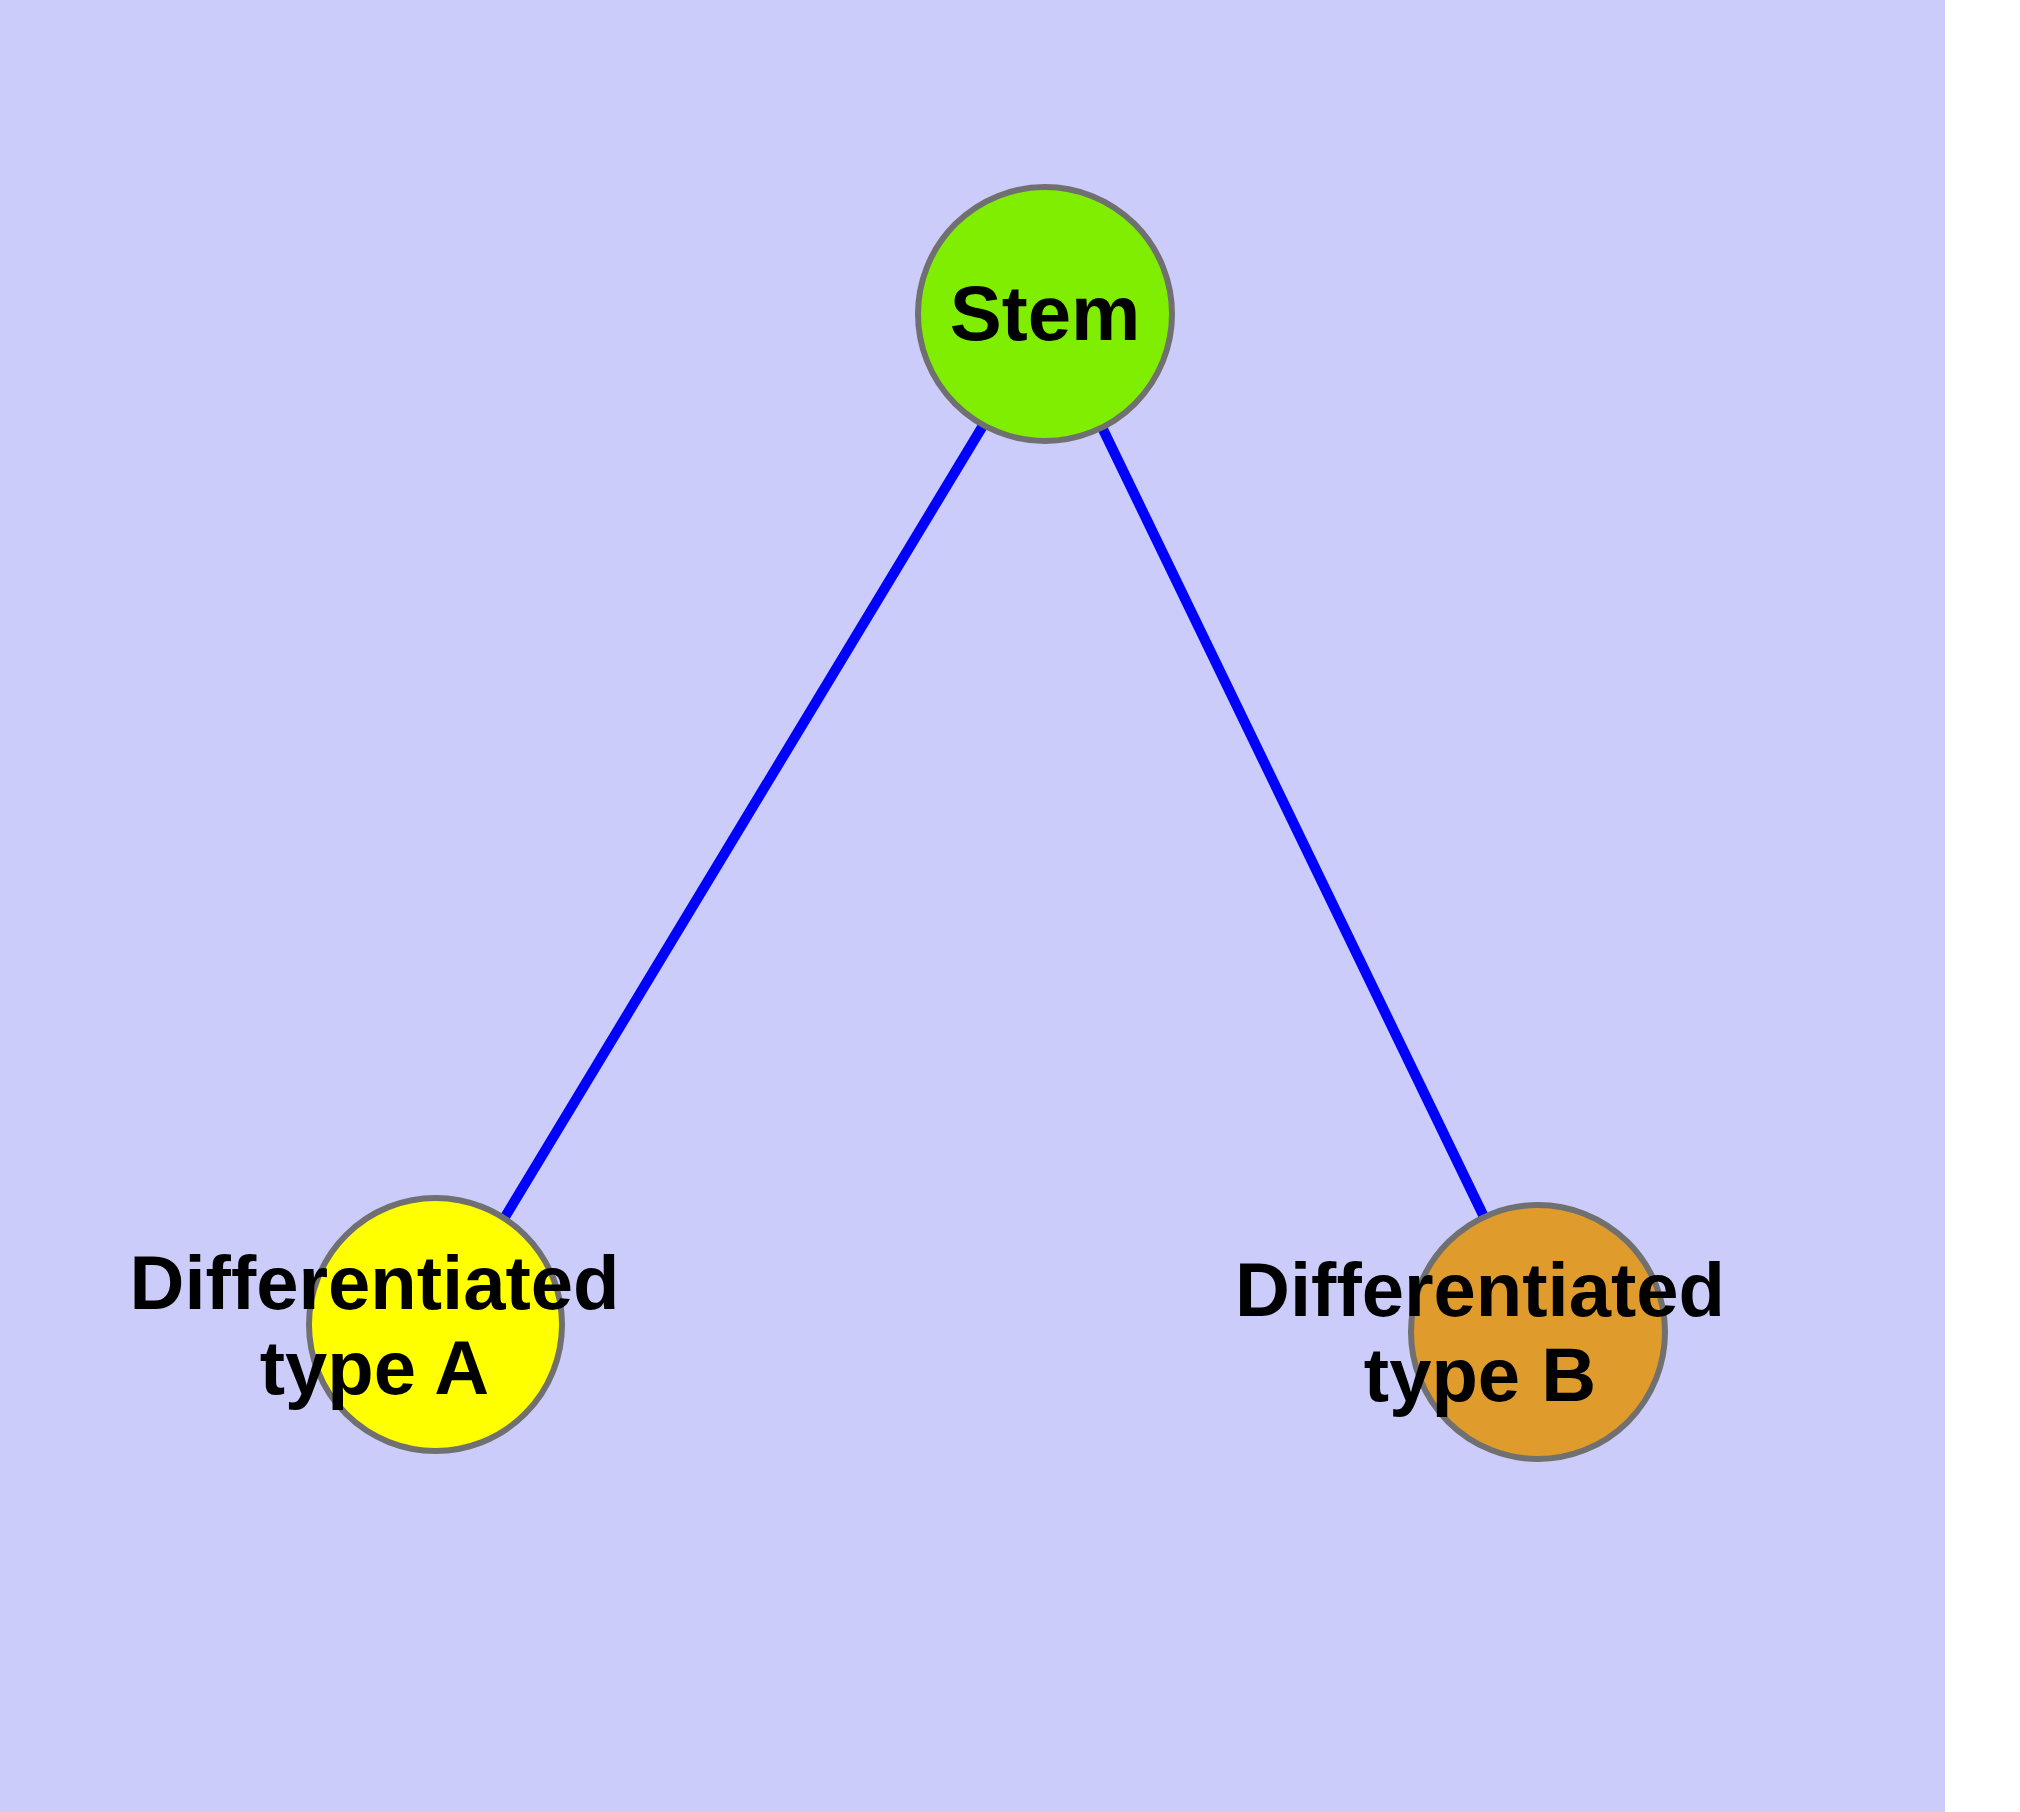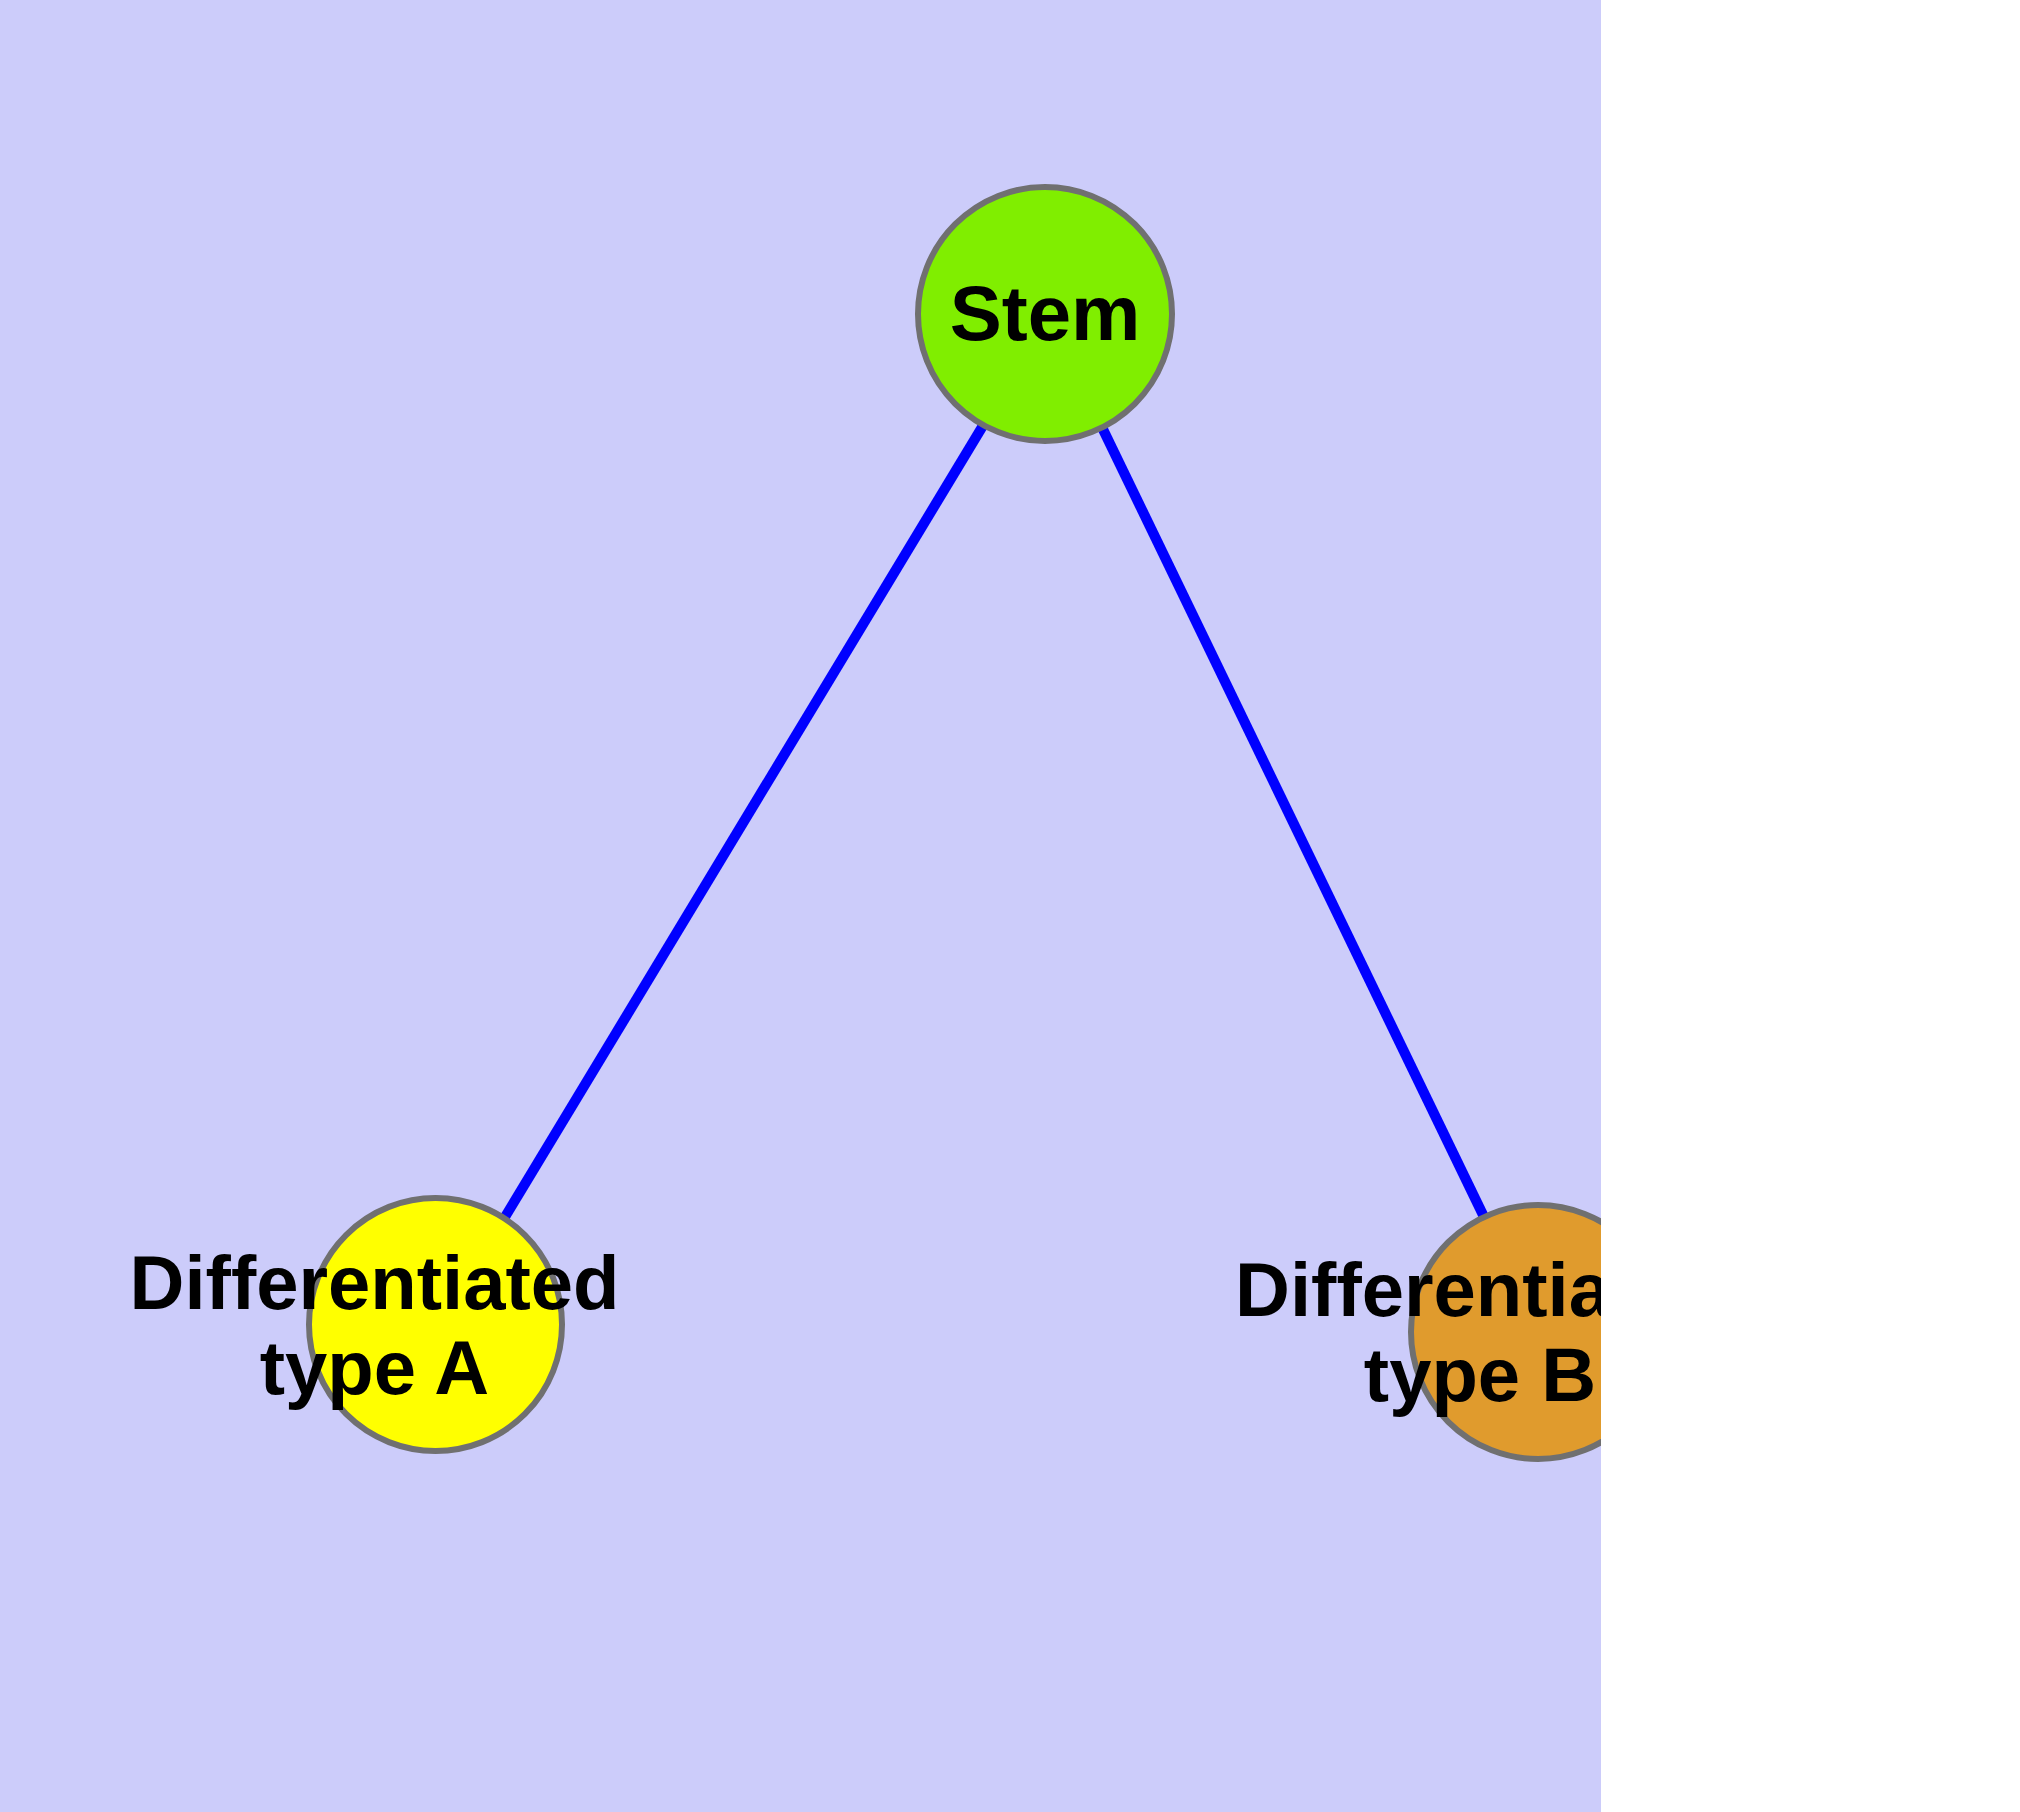--- a/index.html
+++ b/index.html
@@ -80,21 +80,21 @@
     border: 6.8px solid #707070;
   }
   #node-diff-b .node-label {
     font-size: 76px;
     margin-left: -58px;
   }
 </style>
 </head>
 <body>
 
-<div id="canvas" style="width: 1601px; height: 1812px; background: rgb(204, 204, 250);">
+<div id="canvas" style="width: 1945px; height: 1812px; background: rgb(204, 204, 250);">
 
   <svg id="edge-layer" viewBox="0 0 2384 2138" xmlns="http://www.w3.org/2000/svg">
     <line id="edge-stem-diff-a" x1="1237" y1="374" x2="517" y2="1566" stroke="#0000ff" stroke-width="12" stroke-linecap="butt"></line>
     <line id="edge-stem-diff-b" x1="1237" y1="374" x2="1818" y2="1575" stroke="#0000ff" stroke-width="12" stroke-linecap="butt"></line>
   </svg>
 
   <div class="node" id="node-stem" style="left: 915px; top: 184px; width: 260px; height: 260px; background: rgb(128, 238, 0); border-color: rgb(112, 112, 112);">
     <span class="node-label">Stem</span>
   </div>
 

